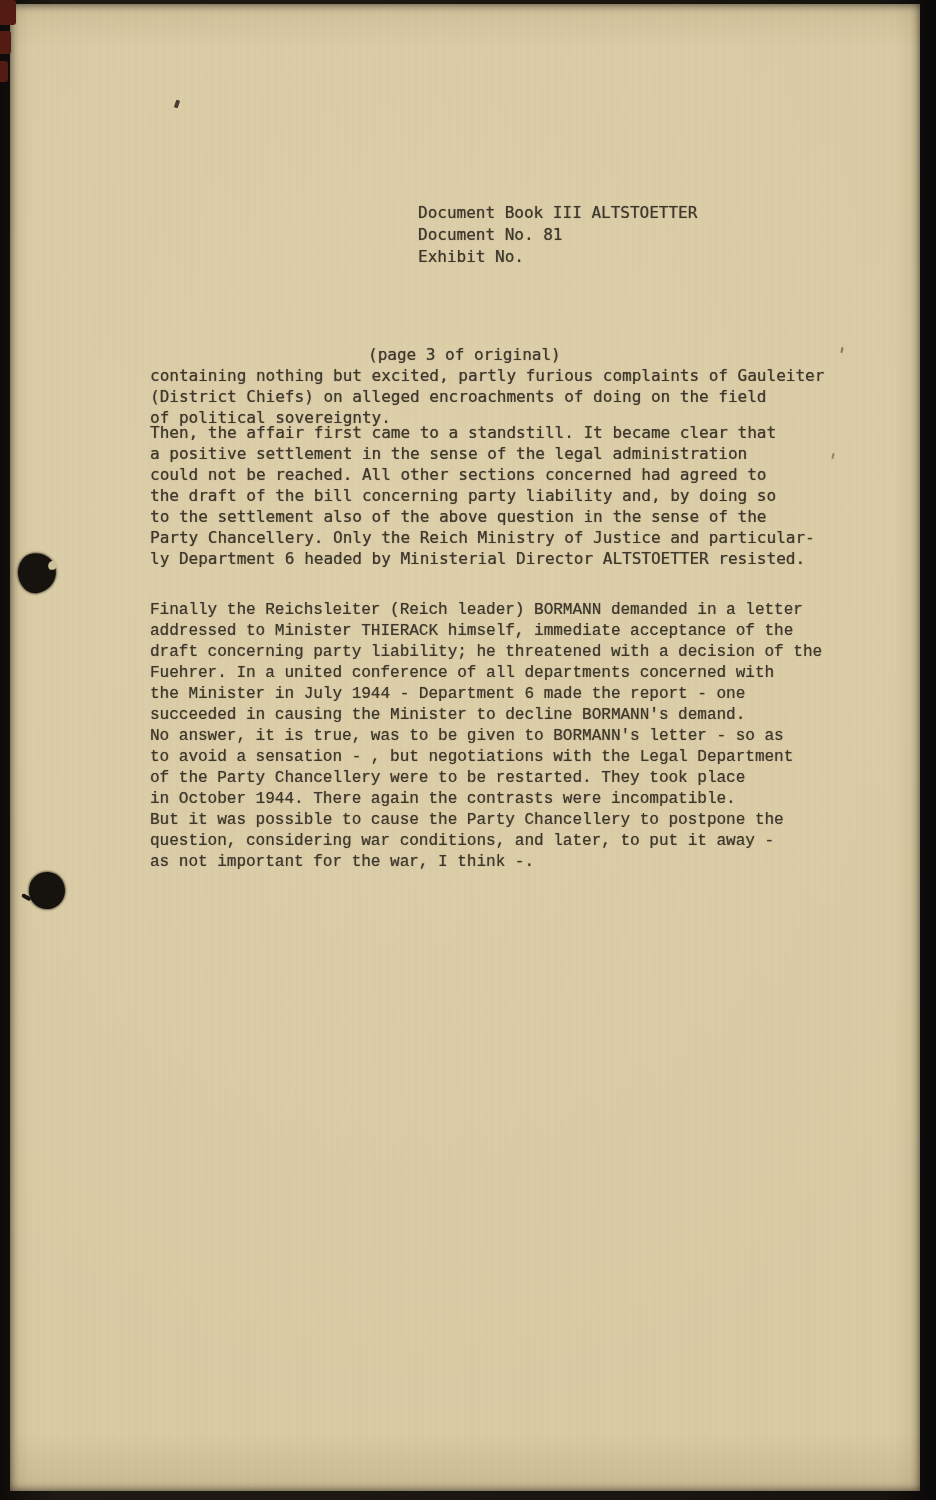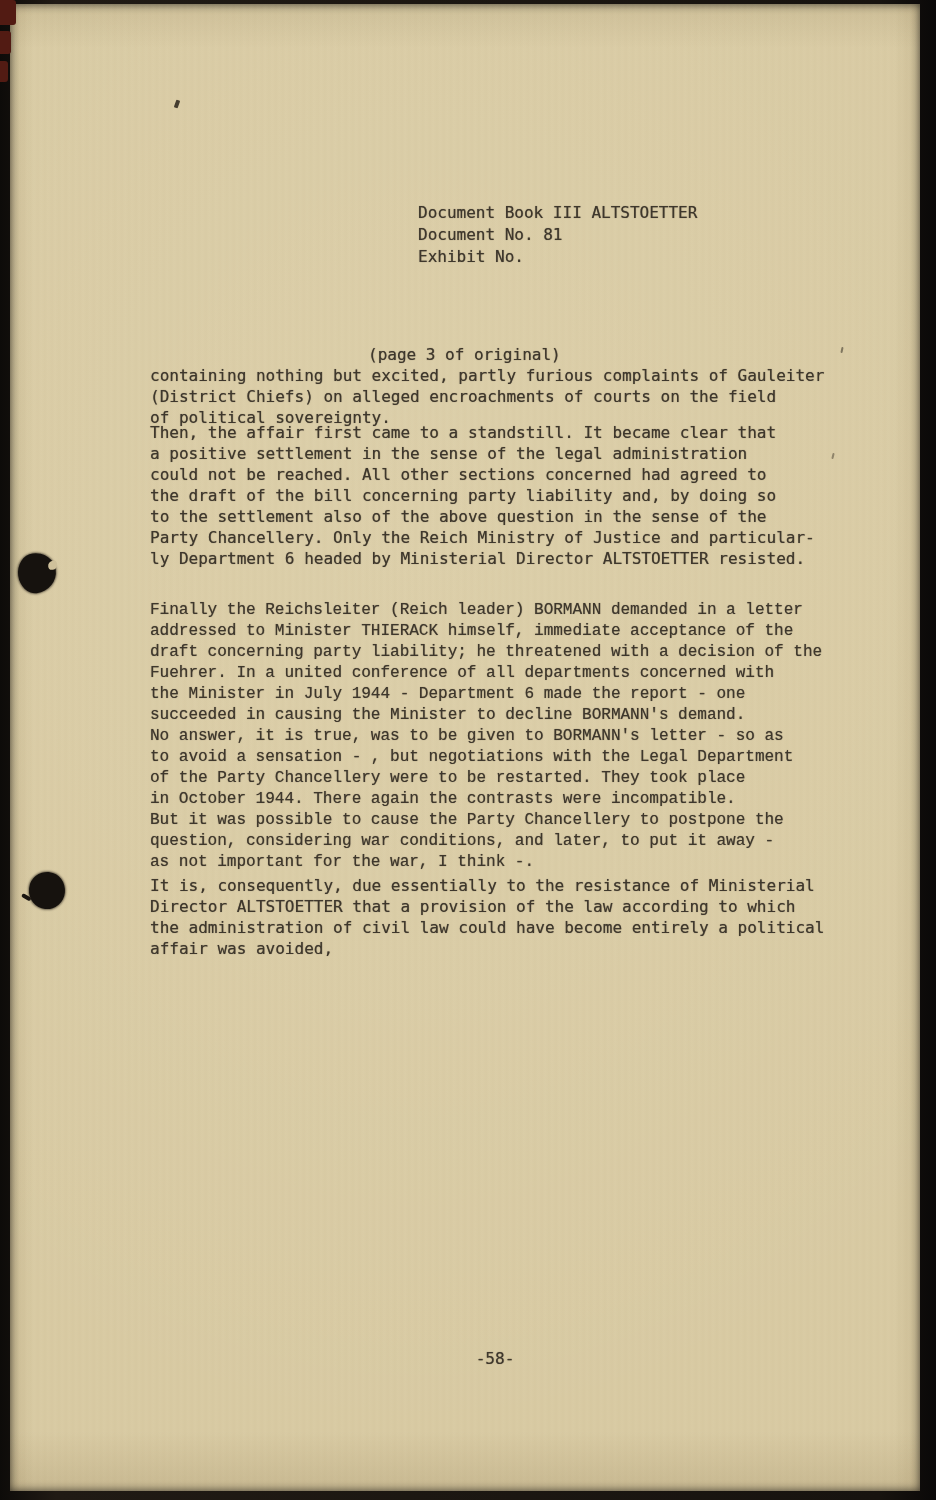--- a/index.html
+++ b/index.html
@@ -113,21 +113,21 @@
 
   <div class="paper">
 
     <div class="typewritten header-block"><span>Document Book III ALTSTOETTER</span>
 <span>Document No. 81</span>
 <span>Exhibit No.</span></div>
 
     <div class="typewritten page-note">(page 3 of original)</div>
 
     <div class="typewritten para-1">containing nothing but excited, partly furious complaints of Gauleiter
-(District Chiefs) on alleged encroachments of courts on the field
+(District Chiefs) on alleged encroachments of doing on the field
 of political sovereignty.</div>
 
     <div class="typewritten para-2">Then, the affair first came to a standstill. It became clear that
 a positive settlement in the sense of the legal administration
 could not be reached. All other sections concerned had agreed to
 the draft of the bill concerning party liability and, by doing so
 to the settlement also of the above question in the sense of the
 Party Chancellery. Only the Reich Ministry of Justice and particular-
 ly Department 6 headed by Ministerial Director ALTSTOETTER resisted.</div>
 
@@ -138,26 +138,21 @@
 the Minister in July 1944 - Department 6 made the report - one
 succeeded in causing the Minister to decline BORMANN's demand.
 No answer, it is true, was to be given to BORMANN's letter - so as
 to avoid a sensation - , but negotiations with the Legal Department
 of the Party Chancellery were to be restarted. They took place
 in October 1944. There again the contrasts were incompatible.
 But it was possible to cause the Party Chancellery to postpone the
 question, considering war conditions, and later, to put it away -
 as not important for the war, I think -.</div>
 
-    <div class="typewritten para-4">It is, consequently, due essentially to the resistance of Ministerial
-Director ALTSTOETTER that a provision of the law according to which
-the administration of civil law could have become entirely a political
-affair was avoided,</div>
 
-    <div class="typewritten page-number">-58-</div>
 
     <span class="ink-speck s1"></span>
     <span class="ink-speck s2"></span>
     <span class="ink-speck s3"></span>
   </div>
 
   <div class="hole-punch one"></div>
   <div class="hole-punch two"></div>
 
   <div class="edge-mark m1"></div>

